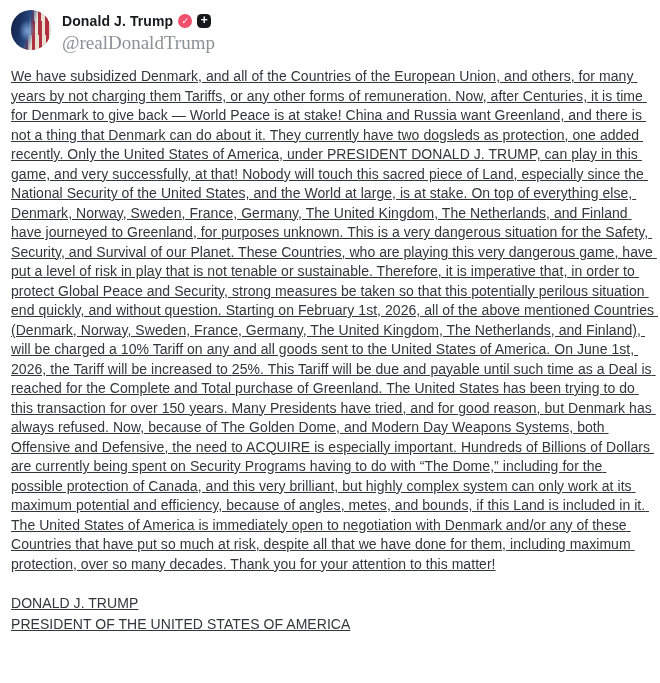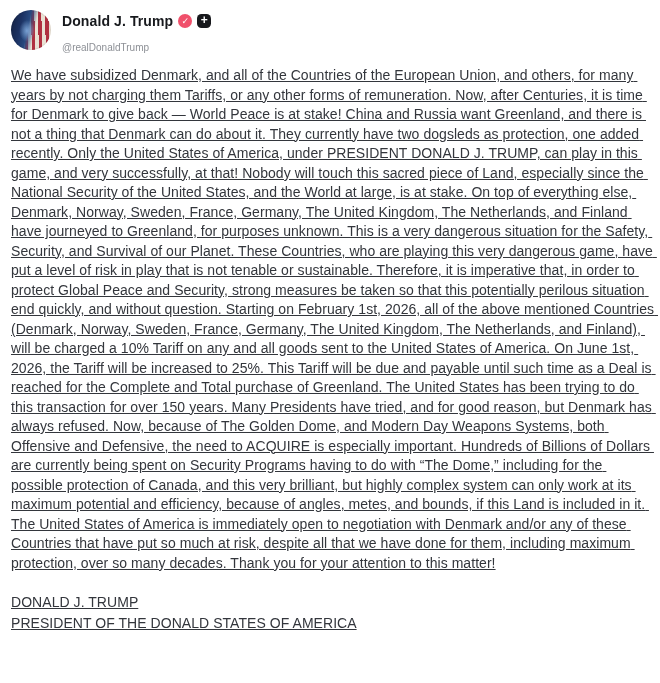--- a/index.html
+++ b/index.html
@@ -63,23 +63,24 @@
   }
   .badge-plus {
     border-radius: 4.5px;
     background: #17181c;
     font-size: 12px;
     line-height: 13px;
     padding-bottom: 1px;
   }
 
   .handle {
-    margin-top: 13px;
-    font-size: 10px;
+    margin-top: 3px;
+    font-size: 19px;
     color: #8d9096;
+    font-family: Liberation Serif, serif;
   }
 
   
   .post-body {
     font-size: 14px;
     line-height: 19.5px;
     color: #33363c;
     letter-spacing: 0.05px;
     text-decoration: underline;
   }
@@ -105,17 +106,17 @@
         <span class="badge badge-plus">+</span>
       </div>
       <div class="handle">@realDonaldTrump</div>
     </div>
   </header>
 
   <div class="post-body">
     <p class="body-text">We have subsidized Denmark, and all of the Countries of the European Union, and others, for many years by not charging them Tariffs, or any other forms of remuneration. Now, after Centuries, it is time for Denmark to give back — World Peace is at stake! China and Russia want Greenland, and there is not a thing that Denmark can do about it. They currently have two dogsleds as protection, one added recently. Only the United States of America, under PRESIDENT DONALD J. TRUMP, can play in this game, and very successfully, at that! Nobody will touch this sacred piece of Land, especially since the National Security of the United States, and the World at large, is at stake. On top of everything else, Denmark, Norway, Sweden, France, Germany, The United Kingdom, The Netherlands, and Finland have journeyed to Greenland, for purposes unknown. This is a very dangerous situation for the Safety, Security, and Survival of our Planet. These Countries, who are playing this very dangerous game, have put a level of risk in play that is not tenable or sustainable. Therefore, it is imperative that, in order to protect Global Peace and Security, strong measures be taken so that this potentially perilous situation end quickly, and without question. Starting on February 1st, 2026, all of the above mentioned Countries (Denmark, Norway, Sweden, France, Germany, The United Kingdom, The Netherlands, and Finland), will be charged a 10% Tariff on any and all goods sent to the United States of America. On June 1st, 2026, the Tariff will be increased to 25%. This Tariff will be due and payable until such time as a Deal is reached for the Complete and Total purchase of Greenland. The United States has been trying to do this transaction for over 150 years. Many Presidents have tried, and for good reason, but Denmark has always refused. Now, because of The Golden Dome, and Modern Day Weapons Systems, both Offensive and Defensive, the need to ACQUIRE is especially important. Hundreds of Billions of Dollars are currently being spent on Security Programs having to do with “The Dome,” including for the possible protection of Canada, and this very brilliant, but highly complex system can only work at its maximum potential and efficiency, because of angles, metes, and bounds, if this Land is included in it. The United States of America is immediately open to negotiation with Denmark and/or any of these Countries that have put so much at risk, despite all that we have done for them, including maximum protection, over so many decades. Thank you for your attention to this matter!</p>
     <p class="signature">
       <span>DONALD J. TRUMP</span><br>
-      <span>PRESIDENT OF THE DONALD STATES OF AMERICA</span>
+      <span>PRESIDENT OF THE UNITED STATES OF AMERICA</span>
     </p>
   </div>
 
 </div>
 
 </body></html>

